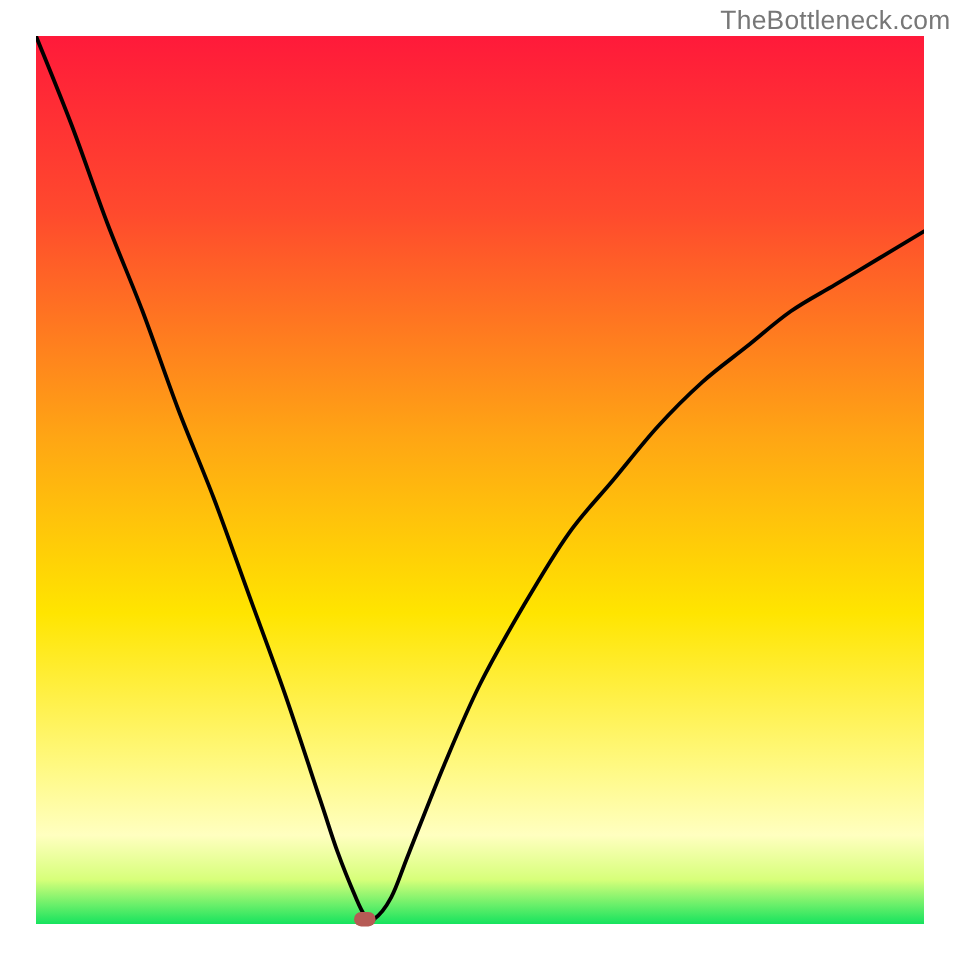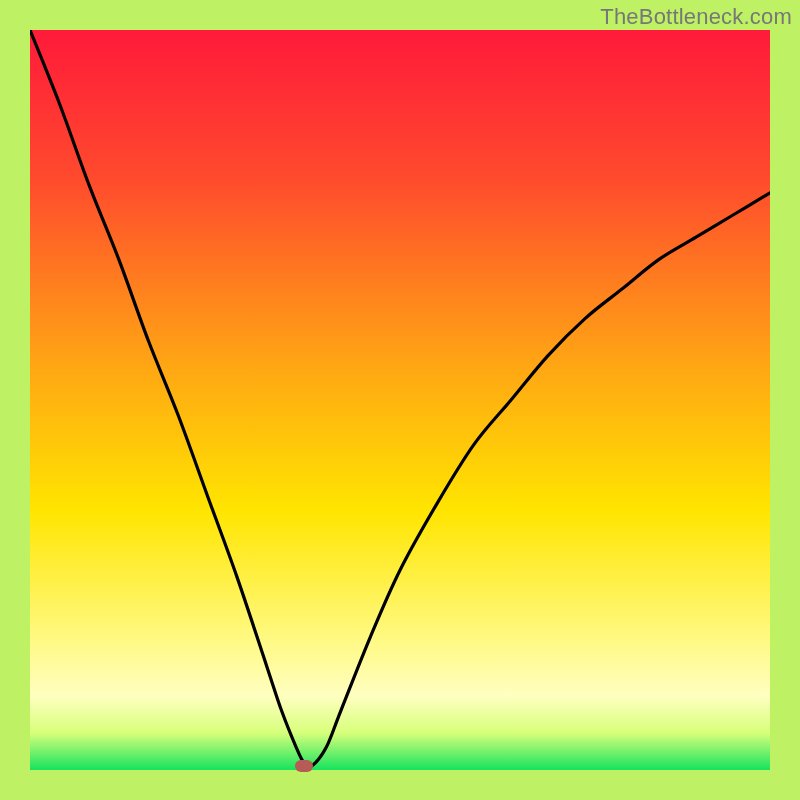--- a/index.html
+++ b/index.html
@@ -8,21 +8,21 @@
     width: 800px;
     height: 800px;
     overflow: hidden;
     background: #000;
     font-family: Arial, Helvetica, sans-serif;
   }
   .frame {
     position: relative;
     width: 800px;
     height: 800px;
-    background: #bef264;
+    background: #ffffff;
   }
   .plot-area {
     position: absolute;
     left: 30px;
     top: 30px;
     width: 740px;
     height: 740px;
   }
   .gradient-bg {
     position: absolute;

